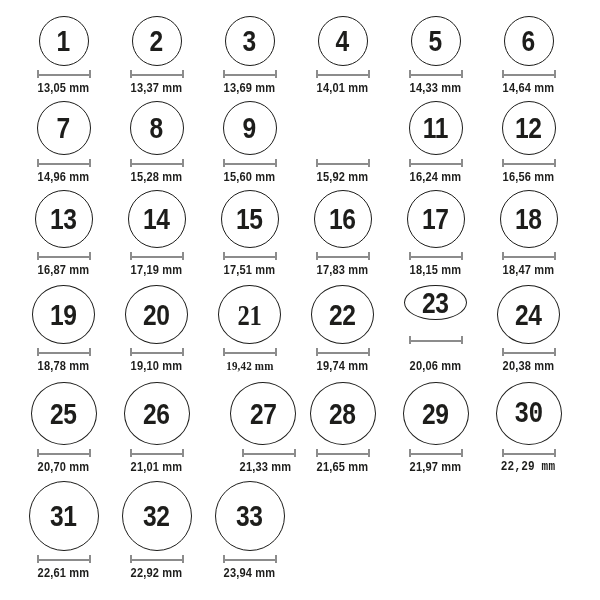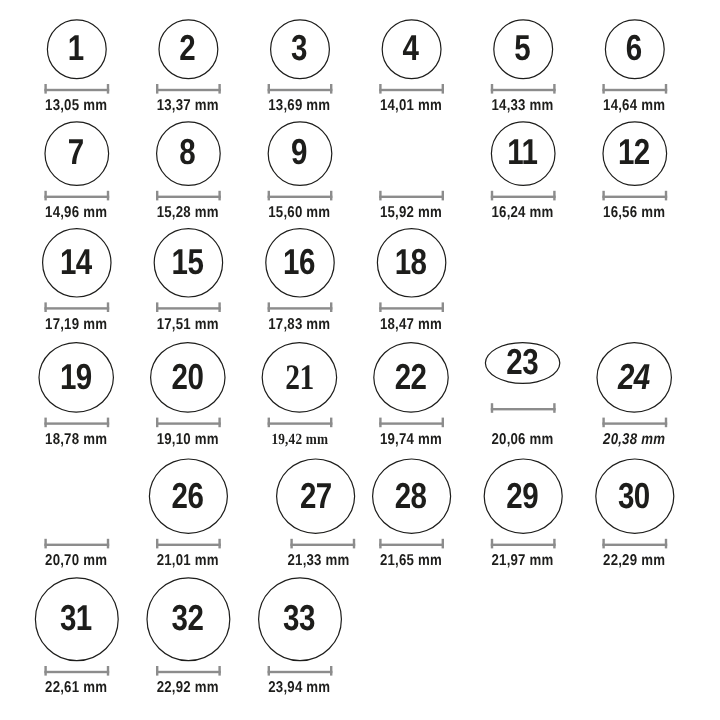--- a/index.html
+++ b/index.html
@@ -210,20 +210,31 @@
           <span class="tick"></span>
           <span class="dimbar"></span>
           <span class="tick"></span>
         </div>
         <div class="label">16,56 mm</div>
       </div>
     </div>
     <div class="row" style="height: 95px;">
       <div class="cell" style="padding-bottom: 9px;">
         <div class="circle" style="width:58px;height:58px">
+          <span class="num">13</span>
+        </div>
+        <div class="dim">
+          <span class="tick"></span>
+          <span class="dimbar"></span>
+          <span class="tick"></span>
+        </div>
+        <div class="label">16,87 mm</div>
+      </div>
+      <div class="cell" style="padding-bottom: 9px;">
+        <div class="circle" style="width:58px;height:58px">
           <span class="num">14</span>
         </div>
         <div class="dim">
           <span class="tick"></span>
           <span class="dimbar"></span>
           <span class="tick"></span>
         </div>
         <div class="label">17,19 mm</div>
       </div>
       <div class="cell" style="padding-bottom: 9px;">
@@ -240,20 +251,31 @@
       <div class="cell" style="padding-bottom: 9px;">
         <div class="circle" style="width:58px;height:58px">
           <span class="num">16</span>
         </div>
         <div class="dim">
           <span class="tick"></span>
           <span class="dimbar"></span>
           <span class="tick"></span>
         </div>
         <div class="label">17,83 mm</div>
+      </div>
+      <div class="cell" style="padding-bottom: 9px;">
+        <div class="circle" style="width:58px;height:58px">
+          <span class="num">17</span>
+        </div>
+        <div class="dim">
+          <span class="tick"></span>
+          <span class="dimbar"></span>
+          <span class="tick"></span>
+        </div>
+        <div class="label">18,15 mm</div>
       </div>
       <div class="cell" style="padding-bottom: 9px;">
         <div class="circle" style="width:58px;height:58px">
           <span class="num">18</span>
         </div>
         <div class="dim">
           <span class="tick"></span>
           <span class="dimbar"></span>
           <span class="tick"></span>
         </div>
@@ -309,34 +331,37 @@
         <div class="circle" style="width:63px;height:63px">
           <span class="num">23</span>
         </div>
         <div class="dim">
           <span class="tick"></span>
           <span class="dimbar"></span>
           <span class="tick"></span>
         </div>
         <div class="label">20,06 mm</div>
       </div>
-      <div class="cell" style="padding-bottom: 10px; font-style: italic;">
+      <div class="cell" style="padding-bottom: 10px;">
         <div class="circle" style="width:63px;height:63px">
           <span class="num">24</span>
         </div>
         <div class="dim">
           <span class="tick"></span>
           <span class="dimbar"></span>
           <span class="tick"></span>
         </div>
         <div class="label">20,38 mm</div>
       </div>
     </div>
     <div class="row" style="height: 96px;">
       <div class="cell" style="padding-bottom: 5px;">
+        <div class="circle" style="width:66px;height:66px">
+          <span class="num">25</span>
+        </div>
         <div class="dim">
           <span class="tick"></span>
           <span class="dimbar"></span>
           <span class="tick"></span>
         </div>
         <div class="label">20,70 mm</div>
       </div>
       <div class="cell" style="padding-bottom: 5px;">
         <div class="circle" style="width:66px;height:66px">
           <span class="num">26</span>
@@ -374,21 +399,21 @@
         <div class="circle" style="width:66px;height:66px">
           <span class="num">29</span>
         </div>
         <div class="dim">
           <span class="tick"></span>
           <span class="dimbar"></span>
           <span class="tick"></span>
         </div>
         <div class="label">21,97 mm</div>
       </div>
-      <div class="cell" style="padding-bottom: 5px;">
+      <div class="cell" style="padding-bottom: 5px; font-family: Liberation Mono, monospace;">
         <div class="circle" style="width:66px;height:66px">
           <span class="num">30</span>
         </div>
         <div class="dim">
           <span class="tick"></span>
           <span class="dimbar"></span>
           <span class="tick"></span>
         </div>
         <div class="label">22,29 mm</div>
       </div>

